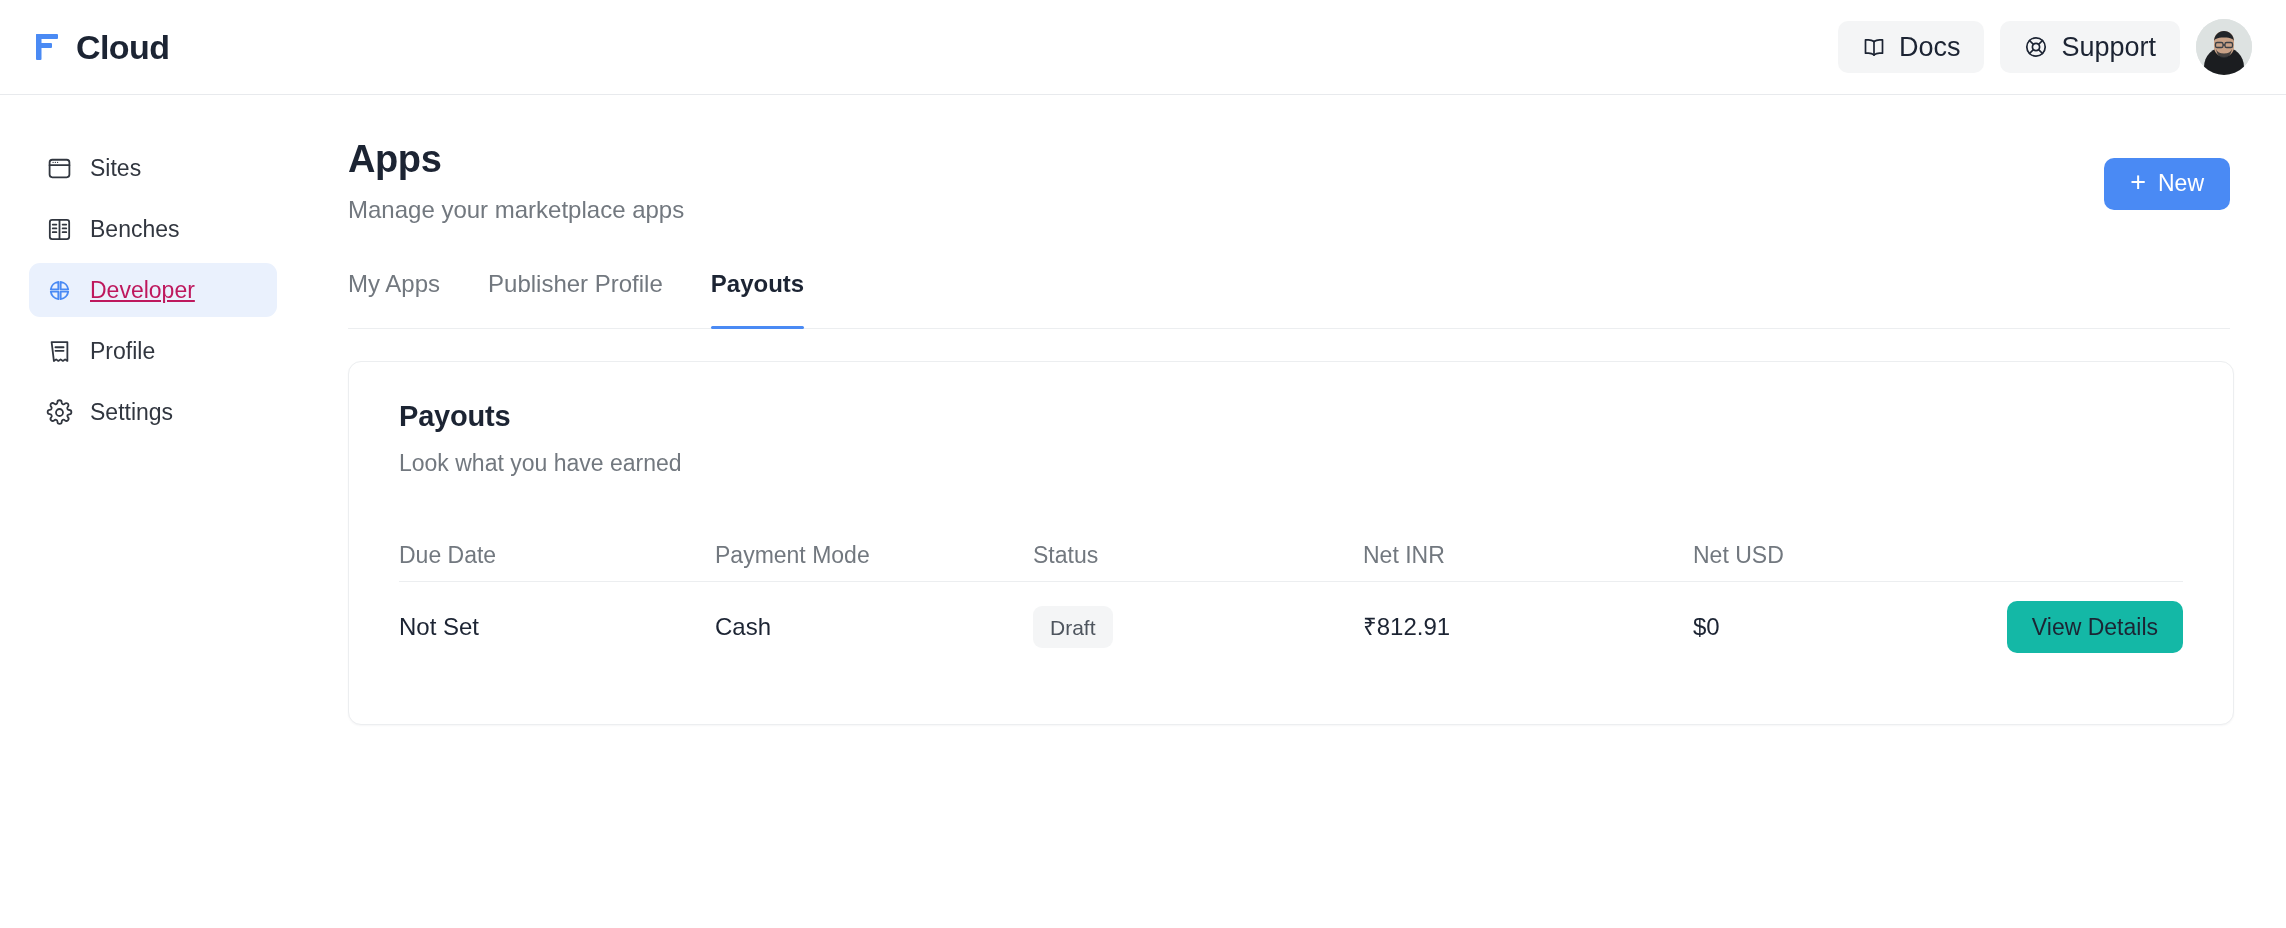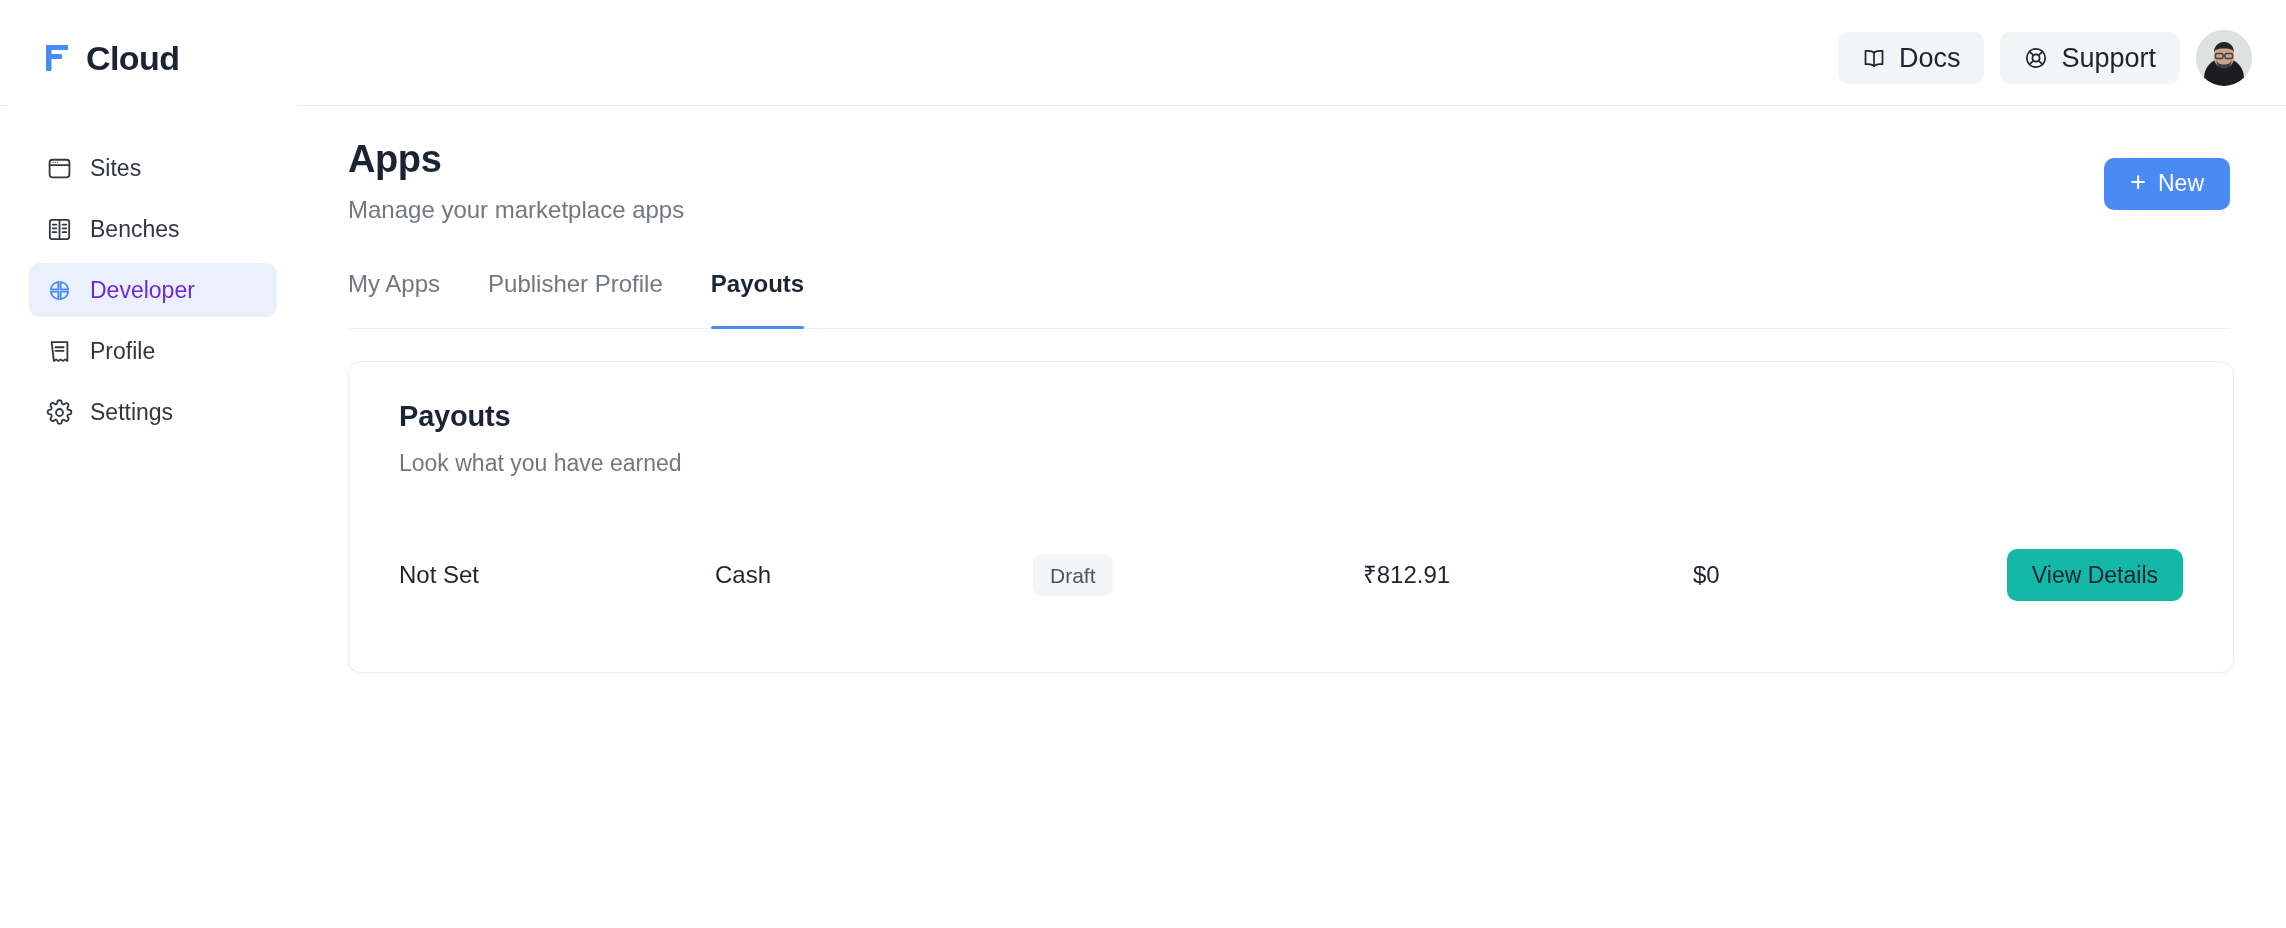--- a/index.html
+++ b/index.html
@@ -9,29 +9,29 @@
     height: 928px;
     background: #ffffff;
     font-family: "Liberation Sans", sans-serif;
     -webkit-font-smoothing: antialiased;
     overflow: hidden;
   }
 
   
   .topbar {
     position: absolute;
-    top: 11px; left: 0;
+    top: 0; left: 0;
     width: 2286px;
     height: 95px;
     background: #ffffff;
     border-bottom: 1px solid #e8eaed;
     display: flex;
     align-items: center;
     justify-content: space-between;
-    padding: 0 34px 0 44px;
+    padding: 0 34px 0 34px;
   }
 
   .brand { display: flex; align-items: center; gap: 12px; }
   .brand-mark { width: 30px; height: 32px; display: block; }
   .brand-text {
     font-size: 34px;
     font-weight: bold;
     color: #1c2433;
     letter-spacing: -0.6px;
     line-height: 1;
@@ -91,21 +91,21 @@
     text-decoration: none;
   }
   .nav-item .nav-label {
     font-size: 23px;
     color: #31363f;
     line-height: 1;
     white-space: nowrap;
   }
   .nav-item .nav-ico { width: 27px; height: 27px; flex: none; display:block; }
   .nav-item.active { background: #eaf1fd; }
-  .nav-item.active .nav-label { color: #6d28d9; }
+  .nav-item.active .nav-label { color: #be185d; text-decoration: underline; }
 
   
   .main {
     position: absolute;
     top: 95px; left: 290px;
     width: 1996px;
     height: 833px;
     padding: 43px 56px 0 58px;
     overflow: hidden;
   }
@@ -421,20 +421,38 @@
       <span class="tab-label">Payouts</span>
     </button>
   </div>
 
   <section class="card">
     <div class="card-title">Payouts</div>
     <div class="card-sub">Look what you have earned</div>
 
     <div class="tbl">
 
+      <div class="tbl-row tbl-head">
+        <div class="col col-due">
+            <span class="th">Due Date</span>
+          </div>
+        <div class="col col-mode">
+            <span class="th">Payment Mode</span>
+          </div>
+        <div class="col col-status">
+            <span class="th">Status</span>
+          </div>
+        <div class="col col-inr">
+            <span class="th">Net INR</span>
+          </div>
+        <div class="col col-usd">
+            <span class="th">Net USD</span>
+          </div>
+        <div class="col col-act"></div>
+      </div>
 
       <div class="tbl-row tbl-body-row">
         <div class="col col-due">
           <span class="td">Not Set</span>
         </div>
         <div class="col col-mode">
           <span class="td">Cash</span>
         </div>
         <div class="col col-status">
           <span class="badge">Draft</span>

